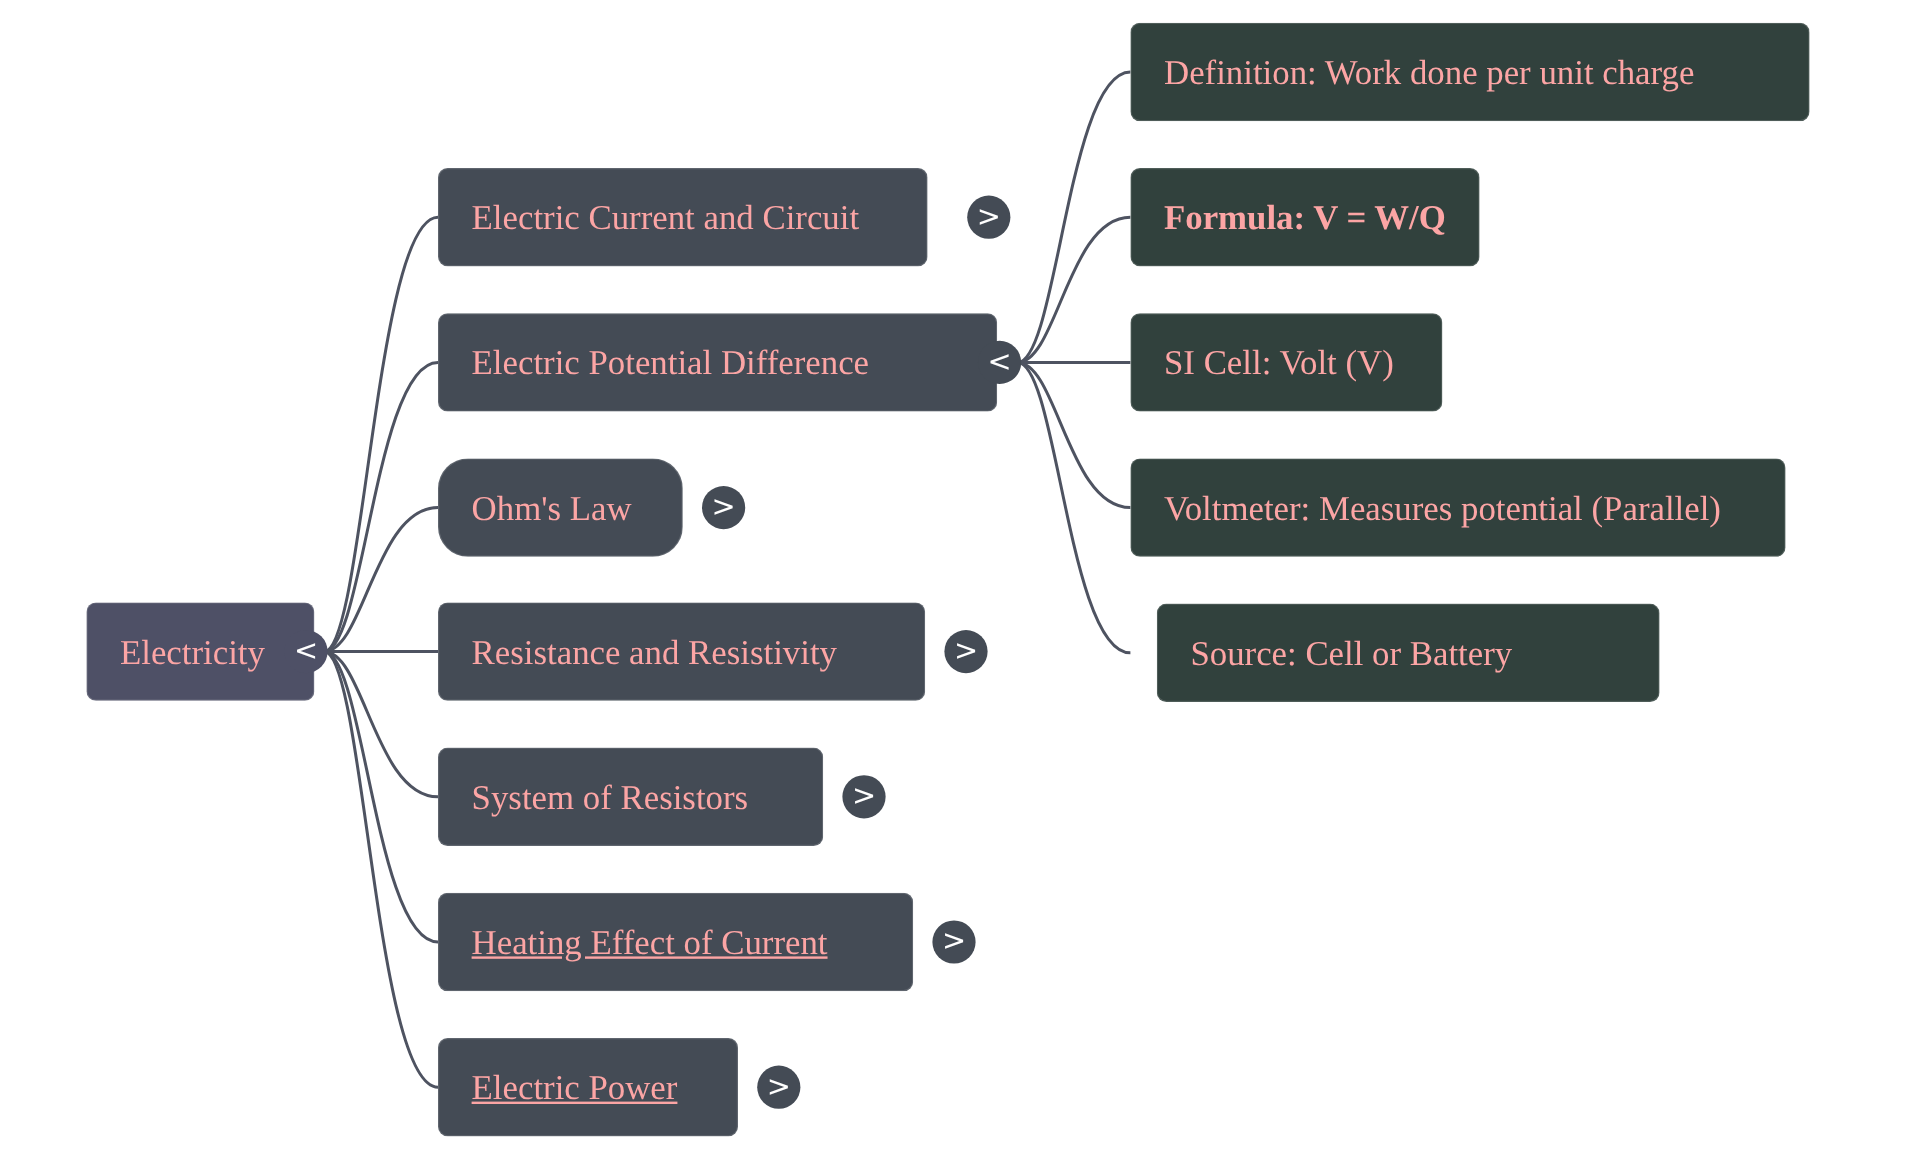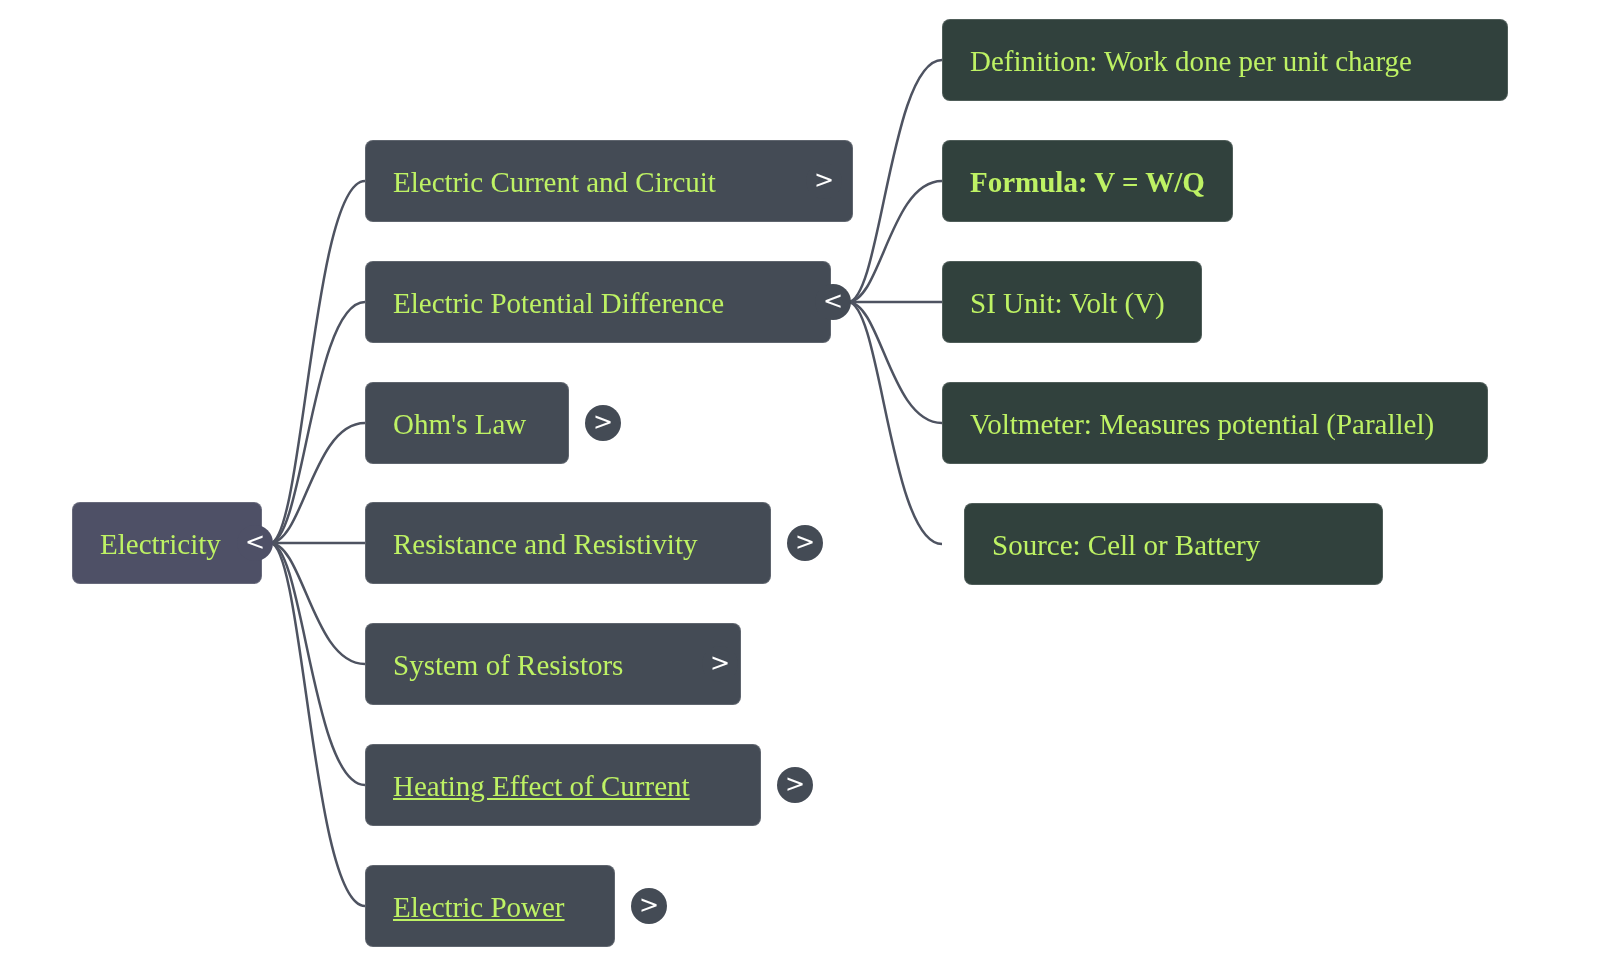--- a/index.html
+++ b/index.html
@@ -1,18 +1,18 @@
 <!DOCTYPE html>
 <html><head>
 <meta charset="utf-8">
 <style>
   html,body{margin:0;padding:0;background:#ffffff;}
   body{width:1600px;height:959px;position:relative;overflow:hidden;font-family:"Liberation Serif","DejaVu Serif",serif;}
   svg.links{position:absolute;left:0;top:0;width:1600px;height:959px;}
-  .node{position:absolute;height:82px;border-radius:8px;color:#bef264;font-size:29px;line-height:82px;padding-left:27px;box-sizing:border-box;white-space:nowrap;border:1px solid rgba(255,255,255,0.15);}
+  .node{position:absolute;height:82px;border-radius:8px;color:#fca5a5;font-size:29px;line-height:82px;padding-left:27px;box-sizing:border-box;white-space:nowrap;border:1px solid rgba(255,255,255,0.15);}
   .root{background:#4e5066;margin-left:40px;}
   .lvl1{background:#444b55;}
   .lvl2{background:#31413d;}
   .toggle{position:absolute;width:36px;height:36px;border-radius:50%;background:#444b55;color:#fff;font-family:"DejaVu Sans",sans-serif;font-size:24px;line-height:34px;text-align:center;cursor:pointer;}
   .toggle.rootc{background:#4e5066;}
 </style>
 </head>
 <body>
 
 <svg class="links">
@@ -28,38 +28,38 @@
       <path d="M848,302 C880.9,302 890.3,181 942,181"></path>
       <path d="M848,302 C880.9,302 890.3,302 942,302"></path>
       <path d="M848,302 C880.9,302 890.3,423 942,423"></path>
       <path d="M848,302 C880.9,302 890.3,544 942,544"></path>
     </g>
 </svg>
 
 <div class="node root" style="left:32px;top:502px;width:190px;">Electricity</div>
 <div class="toggle rootc" style="left:237px;top:525px;">&lt;</div>
 
-<div class="node lvl1" style="left:365px;top:140px;width:488px;font-family:Liberation Serif, serif;">Electric Current and Circuit</div>
+<div class="node lvl1" style="left:365px;top:140px;width:408px;font-family:Liberation Serif, serif;">Electric Current and Circuit</div>
 <div class="toggle" style="left:806px;top:163px;">&gt;</div>
 
 <div class="node lvl1" style="left:365px;top:261px;width:466px;">Electric Potential Difference</div>
 <div class="toggle" style="left:815px;top:284px;">&lt;</div>
 
-<div class="node lvl1" style="left:365px;top:382px;width:204px;">Ohm's Law</div>
+<div class="node lvl1" style="left:365px;top:382px;width:204px;border-radius:25px;">Ohm's Law</div>
 <div class="toggle" style="left:585px;top:405px;">&gt;</div>
 
 <div class="node lvl1" style="left:365px;top:502px;width:406px;">Resistance and Resistivity</div>
 <div class="toggle" style="left:787px;top:525px;">&gt;</div>
 
-<div class="node lvl1" style="left:365px;top:623px;width:376px;">System of Resistors</div>
+<div class="node lvl1" style="left:365px;top:623px;width:321px;">System of Resistors</div>
 <div class="toggle" style="left:702px;top:646px;">&gt;</div>
 
 <div class="node lvl1" style="left:365px;top:744px;width:396px;text-decoration:underline;">Heating Effect of Current</div>
 <div class="toggle" style="left:777px;top:767px;">&gt;</div>
 
 <div class="node lvl1" style="left:365px;top:865px;width:250px;text-decoration:underline;">Electric Power</div>
 <div class="toggle" style="left:631px;top:888px;">&gt;</div>
 
 <div class="node lvl2" style="left:942px;top:19px;width:566px;">Definition: Work done per unit charge</div>
 <div class="node lvl2" style="left:942px;top:140px;width:291px;font-weight:bold;">Formula: V = W/Q</div>
-<div class="node lvl2" style="left:942px;top:261px;width:260px;">SI Unit: Volt (V)</div>
+<div class="node lvl2" style="left:942px;top:261px;width:260px;">SI Cell: Volt (V)</div>
 <div class="node lvl2" style="left:942px;top:382px;width:546px;">Voltmeter: Measures potential (Parallel)</div>
 <div class="node lvl2" style="left:964px;top:503px;width:419px;">Source: Cell or Battery</div>
 
 </body></html>

